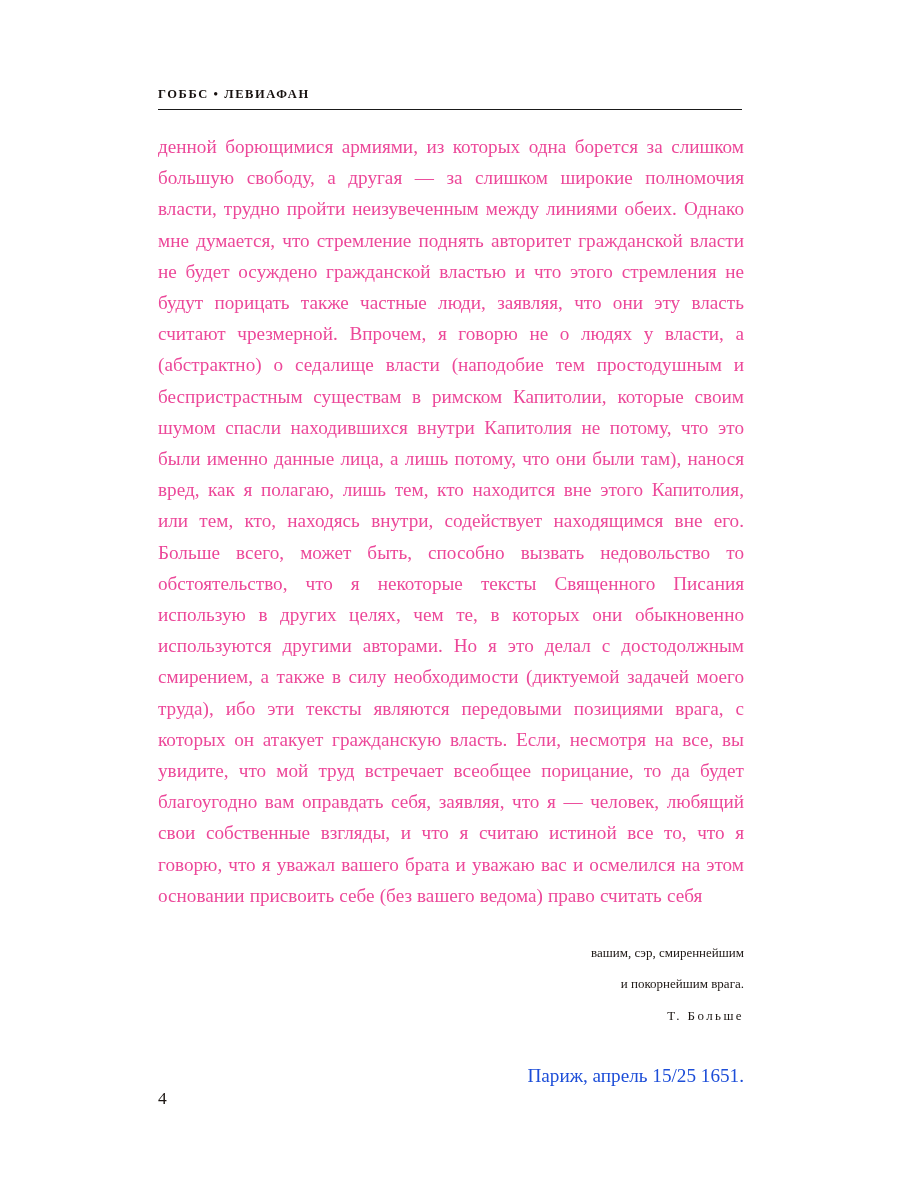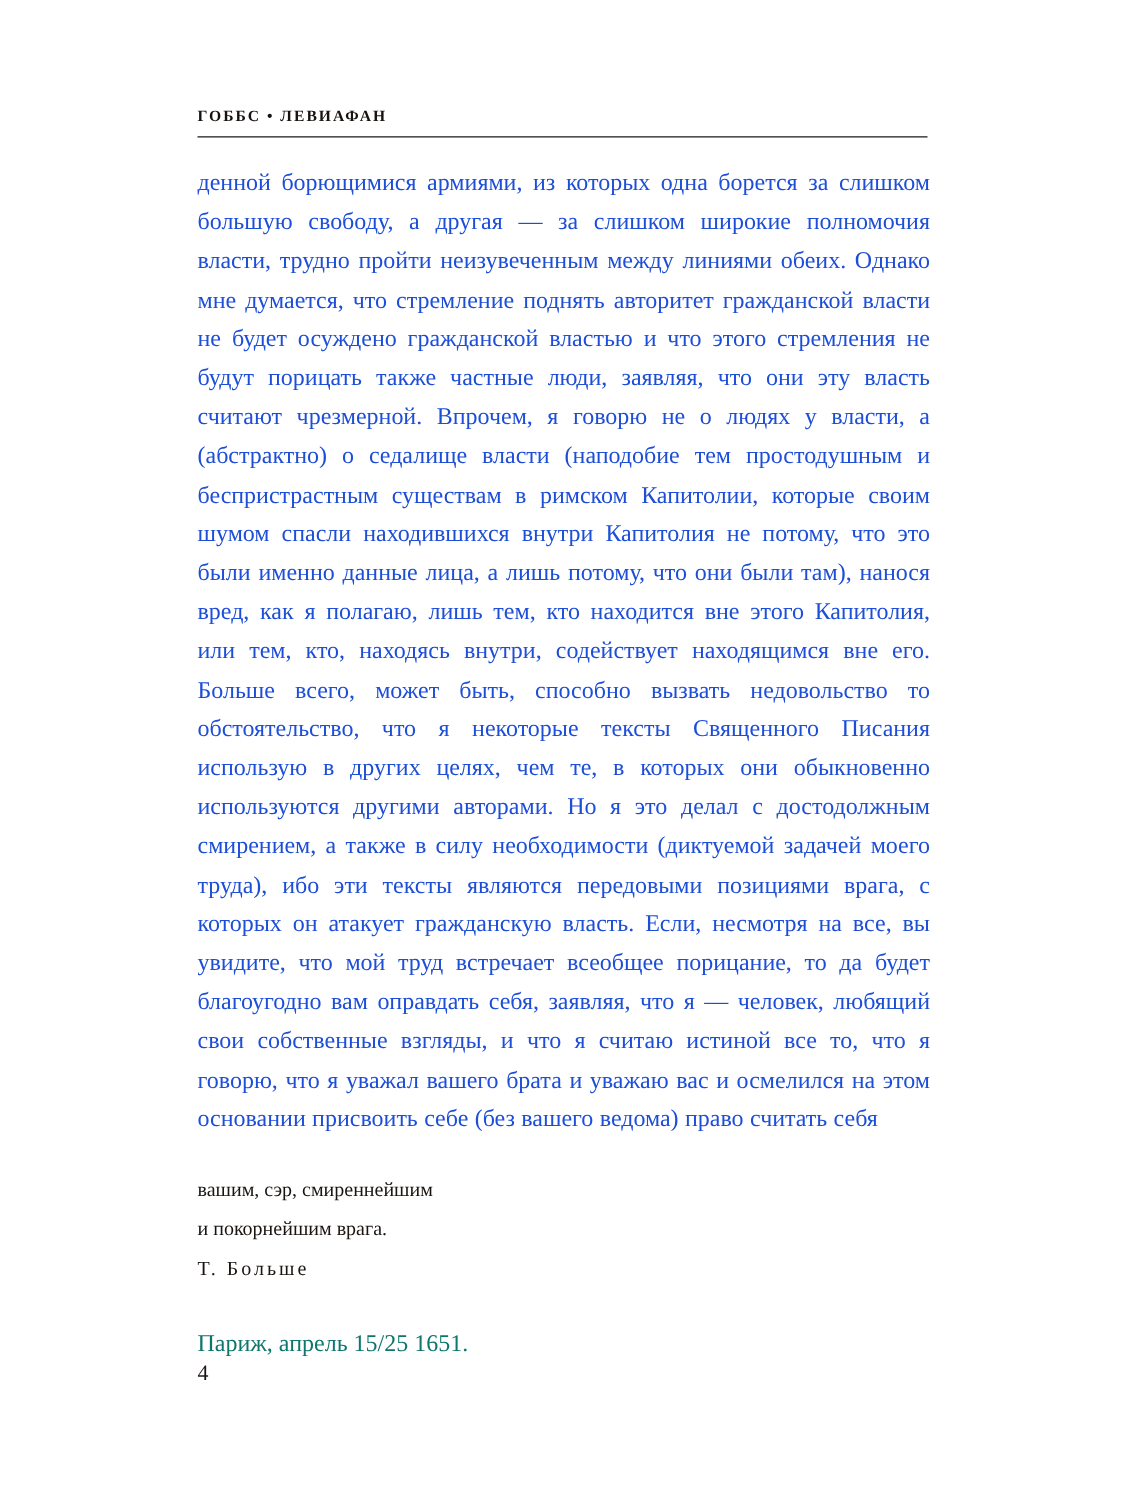--- a/index.html
+++ b/index.html
@@ -46,49 +46,49 @@
     left: 158px;
     top: 131px;
     width: 586px;
   }
   .para {
     margin: 0;
     font-size: 19.2px;
     line-height: 31.2px;
     text-align: justify;
     text-align-last: left;
-    color: #1d4ed8;
+    color: #ec4899;
     hyphens: manual;
     word-spacing: 0.3px;
   }
 
   
   .closing {
     margin-top: 26px;
-    text-align: left;
-    font-size: 16px;
+    text-align: right;
+    font-size: 13px;
     line-height: 31.2px;
     color: #1b1512;
   }
   .closing .line {
     display: block;
   }
   .closing .signature {
     display: block;
     letter-spacing: 2.4px;
     margin-top: 1px;
   }
 
   
   .placedate {
     margin-top: 28px;
     font-size: 19.2px;
     line-height: 31.2px;
-    color: #0f766e;
-    text-align: left;
+    color: #1d4ed8;
+    text-align: right;
   }
 
   
   .folio {
     position: absolute;
     left: 158px;
     top: 1088px;
     font-size: 17.5px;
     color: #1b1512;
   }

